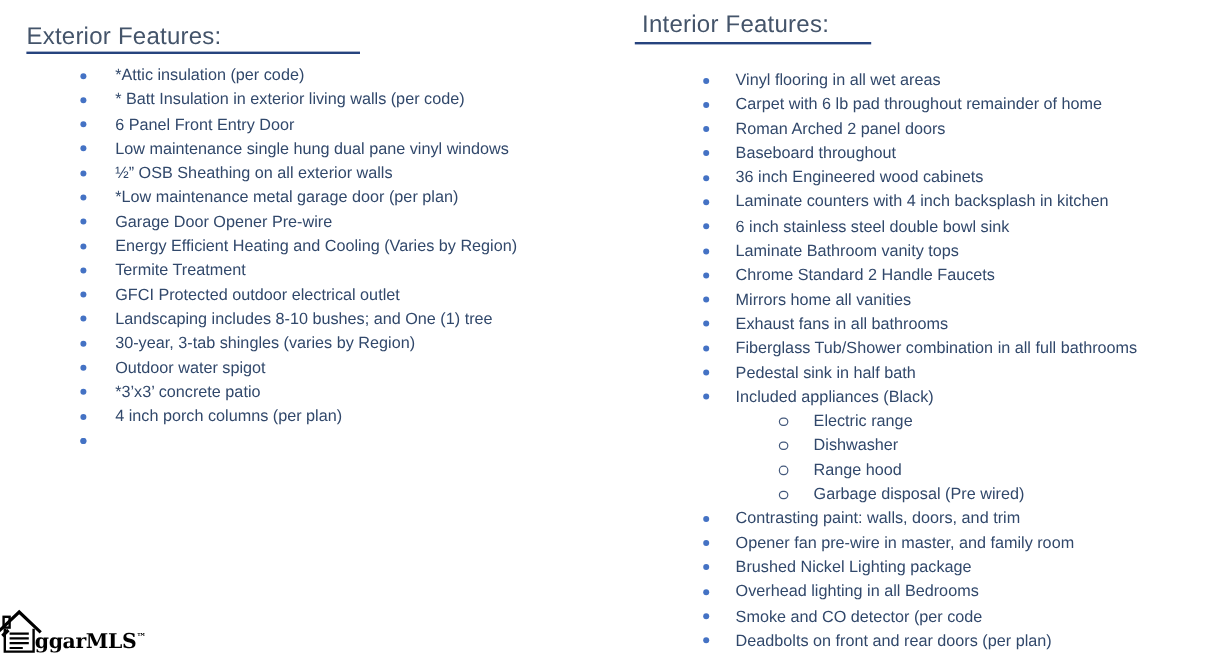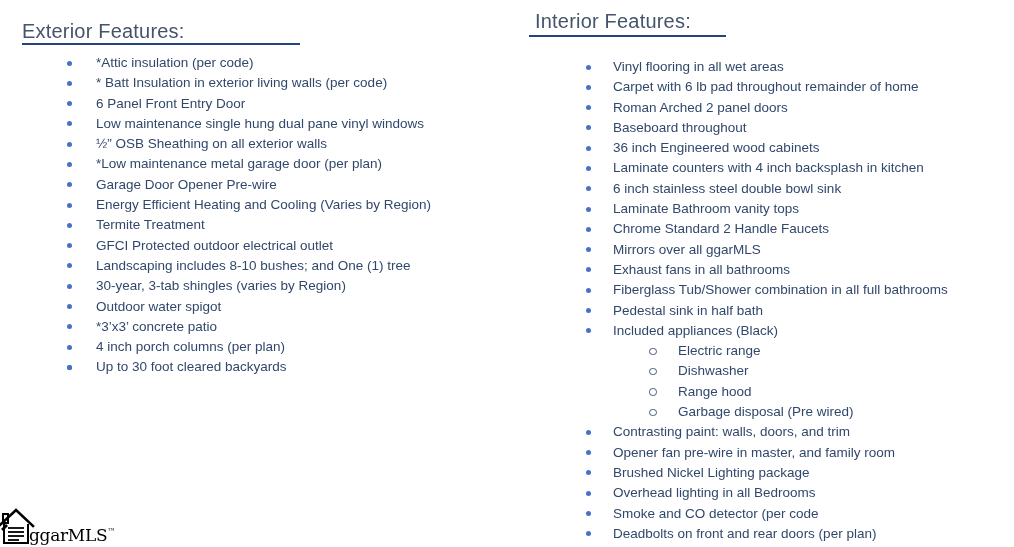--- a/index.html
+++ b/index.html
@@ -33,21 +33,21 @@
   }
   .feature-item.sub { padding-left:var(--st, var(--t)); }
   .feature-item.sub .bullet {
     left:var(--sb, var(--b)); background:transparent;
     border:1.3px solid #44597C; width:5.5px; height:5.5px; top:6.5px;
   }
 
   .logo { position:absolute; left:-3px; top:505px; display:flex; align-items:flex-end; }
   .logo svg { display:block; }
   .logo-text {
-    font-family:"DejaVu Serif", serif; font-weight:400; font-size:17px;
+    font-family:"DejaVu Serif", serif; font-weight:700; font-size:17px;
     line-height:15px; color:#000; margin-left:-8px; letter-spacing:-0.3px;
     margin-bottom:2px;
   }
   .logo-text .tm { font-size:8px; vertical-align:super; letter-spacing:0; }
 </style>
 </head>
 <body>
 
 <div class="page">
 
@@ -114,21 +114,20 @@
         </li>
         <li class="feature-item">
           <span class="bullet"></span>
           <span class="item-text">4 inch porch columns (per plan)</span>
         </li>
         <li class="feature-item">
           <span class="bullet"></span>
         </li>
         <li class="feature-item">
           <span class="bullet"></span>
-          <span class="item-text">Up to 30 foot cleared backyards</span>
         </li>
       </ul>
   </section>
 
   <section class="col col-right">
     <h2 class="heading">Interior Features:</h2>
     <div class="rule rule-right"></div>
     <ul class="feature-list">
 
     <li class="feature-item">
@@ -162,21 +161,21 @@
         <li class="feature-item">
           <span class="bullet"></span>
           <span class="item-text">Laminate Bathroom vanity tops</span>
         </li>
         <li class="feature-item">
           <span class="bullet"></span>
           <span class="item-text">Chrome Standard 2 Handle Faucets</span>
         </li>
         <li class="feature-item">
           <span class="bullet"></span>
-          <span class="item-text">Mirrors over all ggarMLS</span>
+          <span class="item-text">Mirrors home all vanities</span>
         </li>
         <li class="feature-item">
           <span class="bullet"></span>
           <span class="item-text">Exhaust fans in all bathrooms</span>
         </li>
         <li class="feature-item">
           <span class="bullet"></span>
           <span class="item-text">Fiberglass Tub/Shower combination in all full bathrooms</span>
         </li>
         <li class="feature-item">

